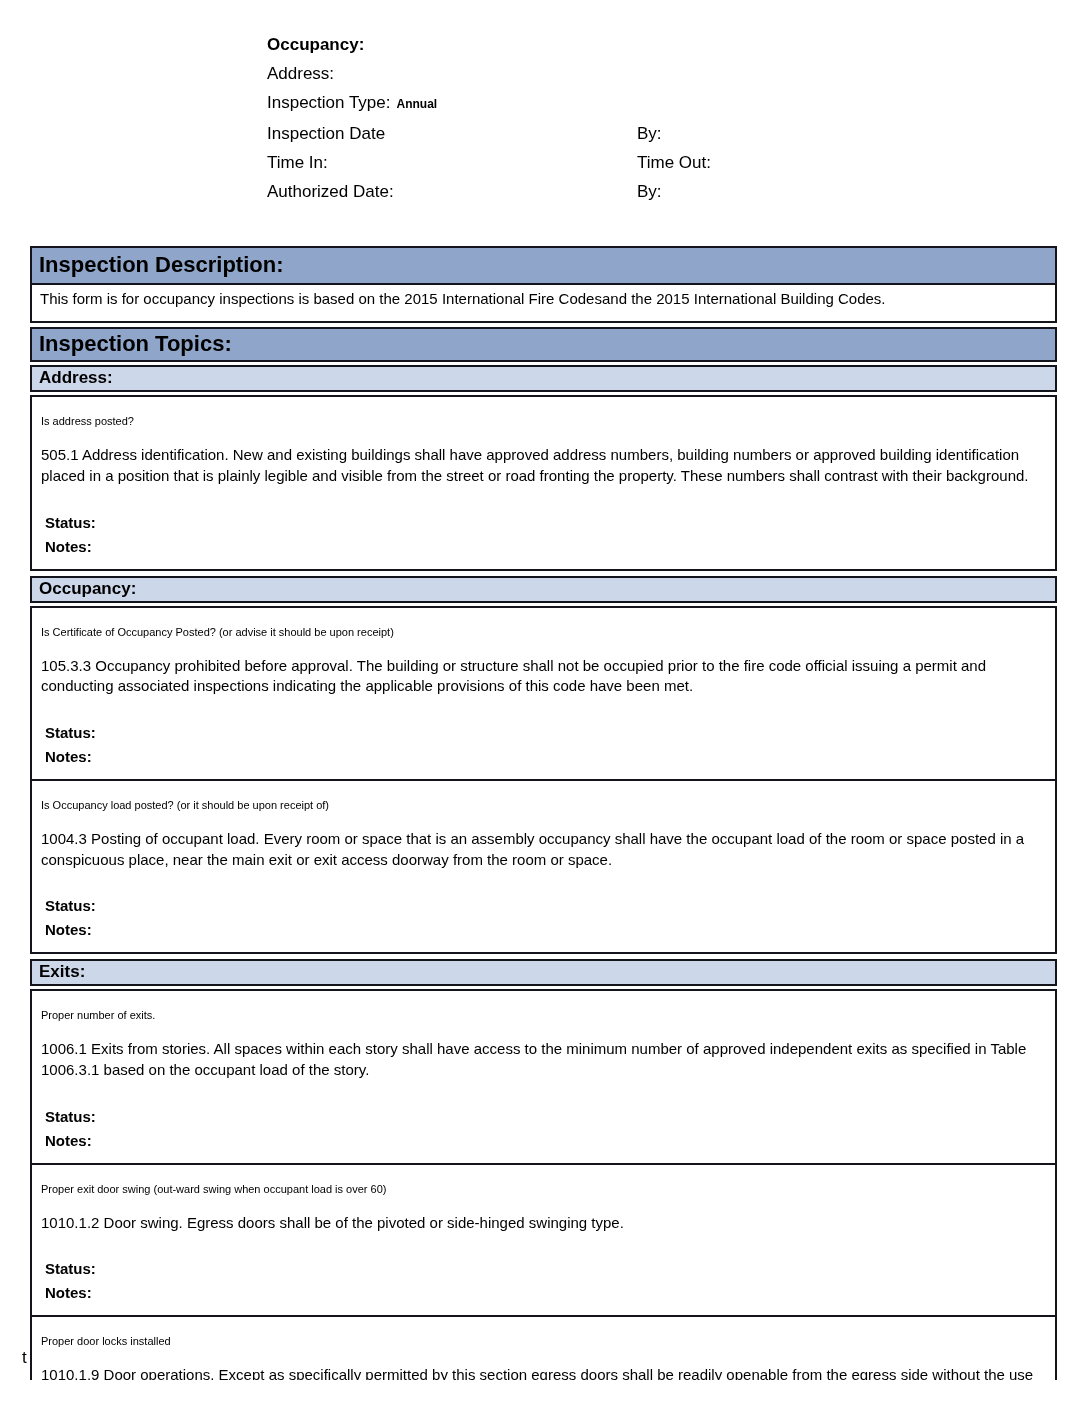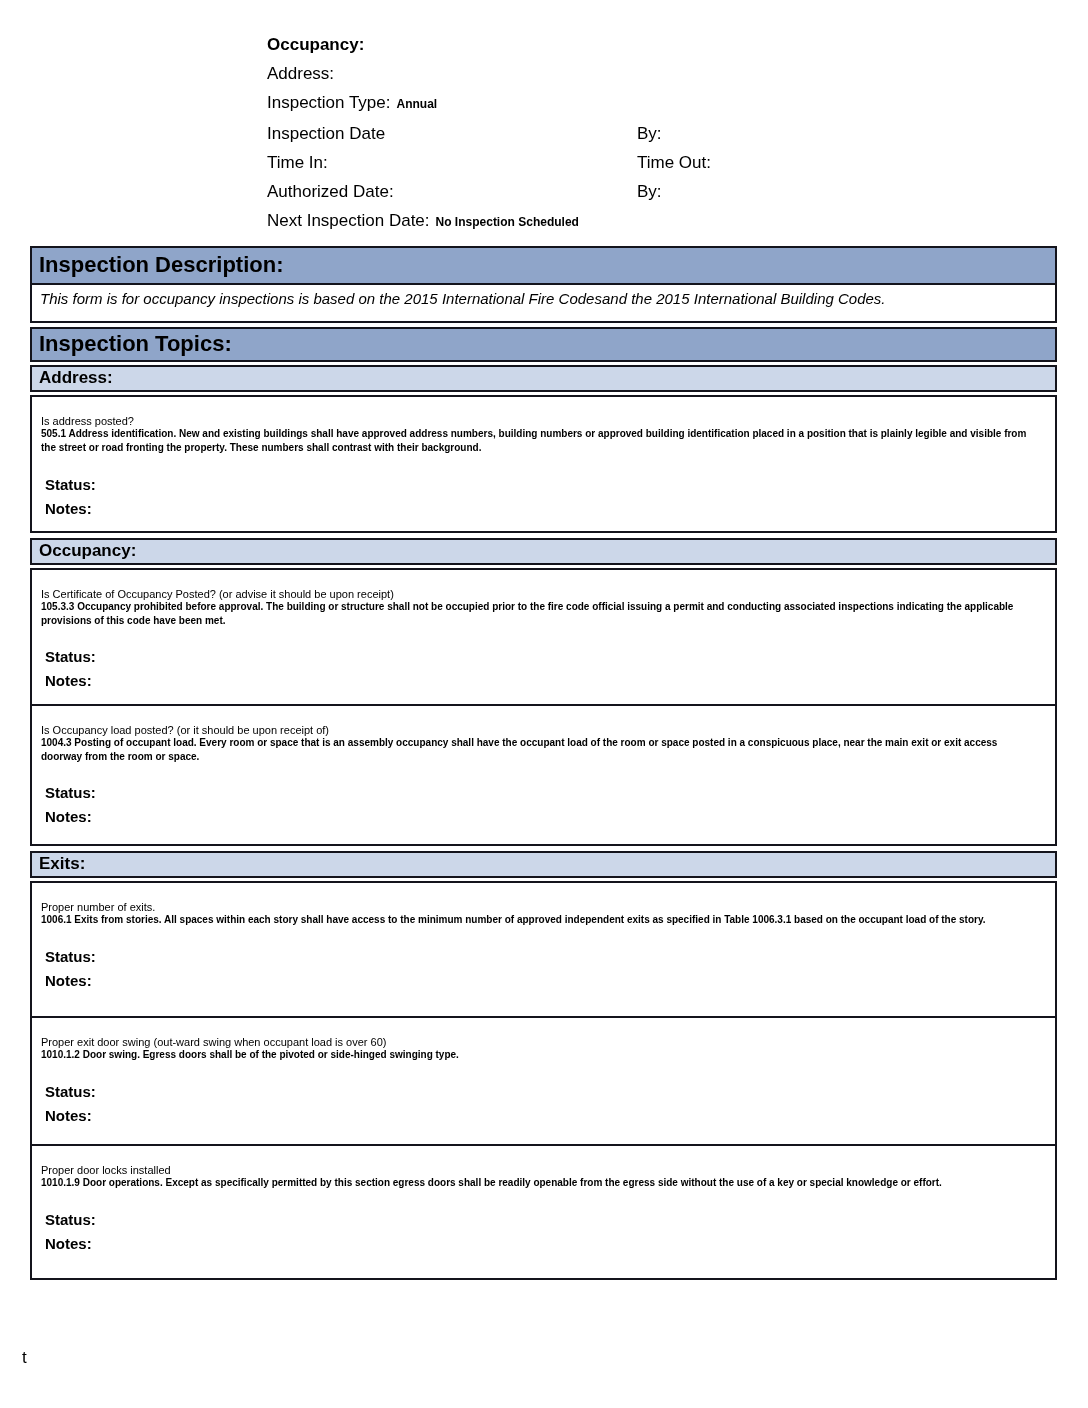--- a/index.html
+++ b/index.html
@@ -27,21 +27,21 @@
     font-size: 22px; font-weight: bold;
     padding: 4px 7px 5px 7px;
     position: relative; z-index: 2;
   }
   .desc-box {
     background: #ffffff;
     border: 2px solid #14141c;
     margin-top: -2px;
     padding: 4px 4px 12px 8px;
     font-size: 15px; line-height: 1.35;
-    position: relative; z-index: 1; font-style: italic;
+    position: relative; z-index: 1;
   }
   .topics-title { margin-top: 4px; padding: 2px 7px 3px 7px; font-size: 22px; }
 
   .sub-bar {
     background: #ccd7e9;
     border: 2px solid #14141c;
     font-size: 17px; font-weight: bold;
     padding: 1px 7px 2px 7px;
     margin-top: 5px;
   }
@@ -49,22 +49,22 @@
 
   .qbox {
     background: #ffffff;
     border: 2px solid #14141c;
     padding: 18px 9px 14px 9px;
     position: relative;
   }
   .qbox + .qbox { margin-top: -2px; }
 
   .q-text { font-size: 11px; }
-  .q-code { font-size: 10px; line-height: 1.38; margin-top: 0; width: 1000px; font-weight: bold; }
-  .q-status { font-weight: bold; font-size: 15px; margin-top: 21px; margin-left: 4px; }
+  .q-code { font-size: 15px; line-height: 1.38; margin-top: 18px; width: 1000px; }
+  .q-status { font-weight: bold; font-size: 15px; margin-top: 27px; margin-left: 4px; }
   .q-notes  { font-weight: bold; font-size: 15px; margin-top: 7px; margin-left: 4px; }
 
   .h135 { min-height: 135px; } .h138 { min-height: 138px; } .h142 { min-height: 142px; }
   .h137 { min-height: 137px; } .h130 { min-height: 130px; } .h136 { min-height: 136px; }
 
   .footer-stray { position: absolute; left: 22px; top: 1348px; font-size: 17px; }
 </style>
 </head>
 <body>
 
@@ -77,23 +77,20 @@
       <span>Inspection Type:</span><span class="fh-value">Annual</span>
     </div>
     <div class="fh-row">
       <span class="col-left">Inspection Date</span><span>By:</span>
     </div>
     <div class="fh-row">
       <span class="col-left">Time In:</span><span>Time Out:</span>
     </div>
     <div class="fh-row">
       <span class="col-left">Authorized Date:</span><span>By:</span>
-    </div>
-    <div class="fh-row">
-      <span>Next Inspection Date:</span><span class="fh-value">No Inspection Scheduled</span>
     </div>
   </div>
 
   <div class="form-body">
 
     <div class="section-title">Inspection Description:</div>
     <div class="desc-box">This form is for occupancy inspections is based on the 2015 International Fire Codesand the 2015 International Building Codes.</div>
 
     <div class="section-title topics-title">Inspection Topics:</div>
 

